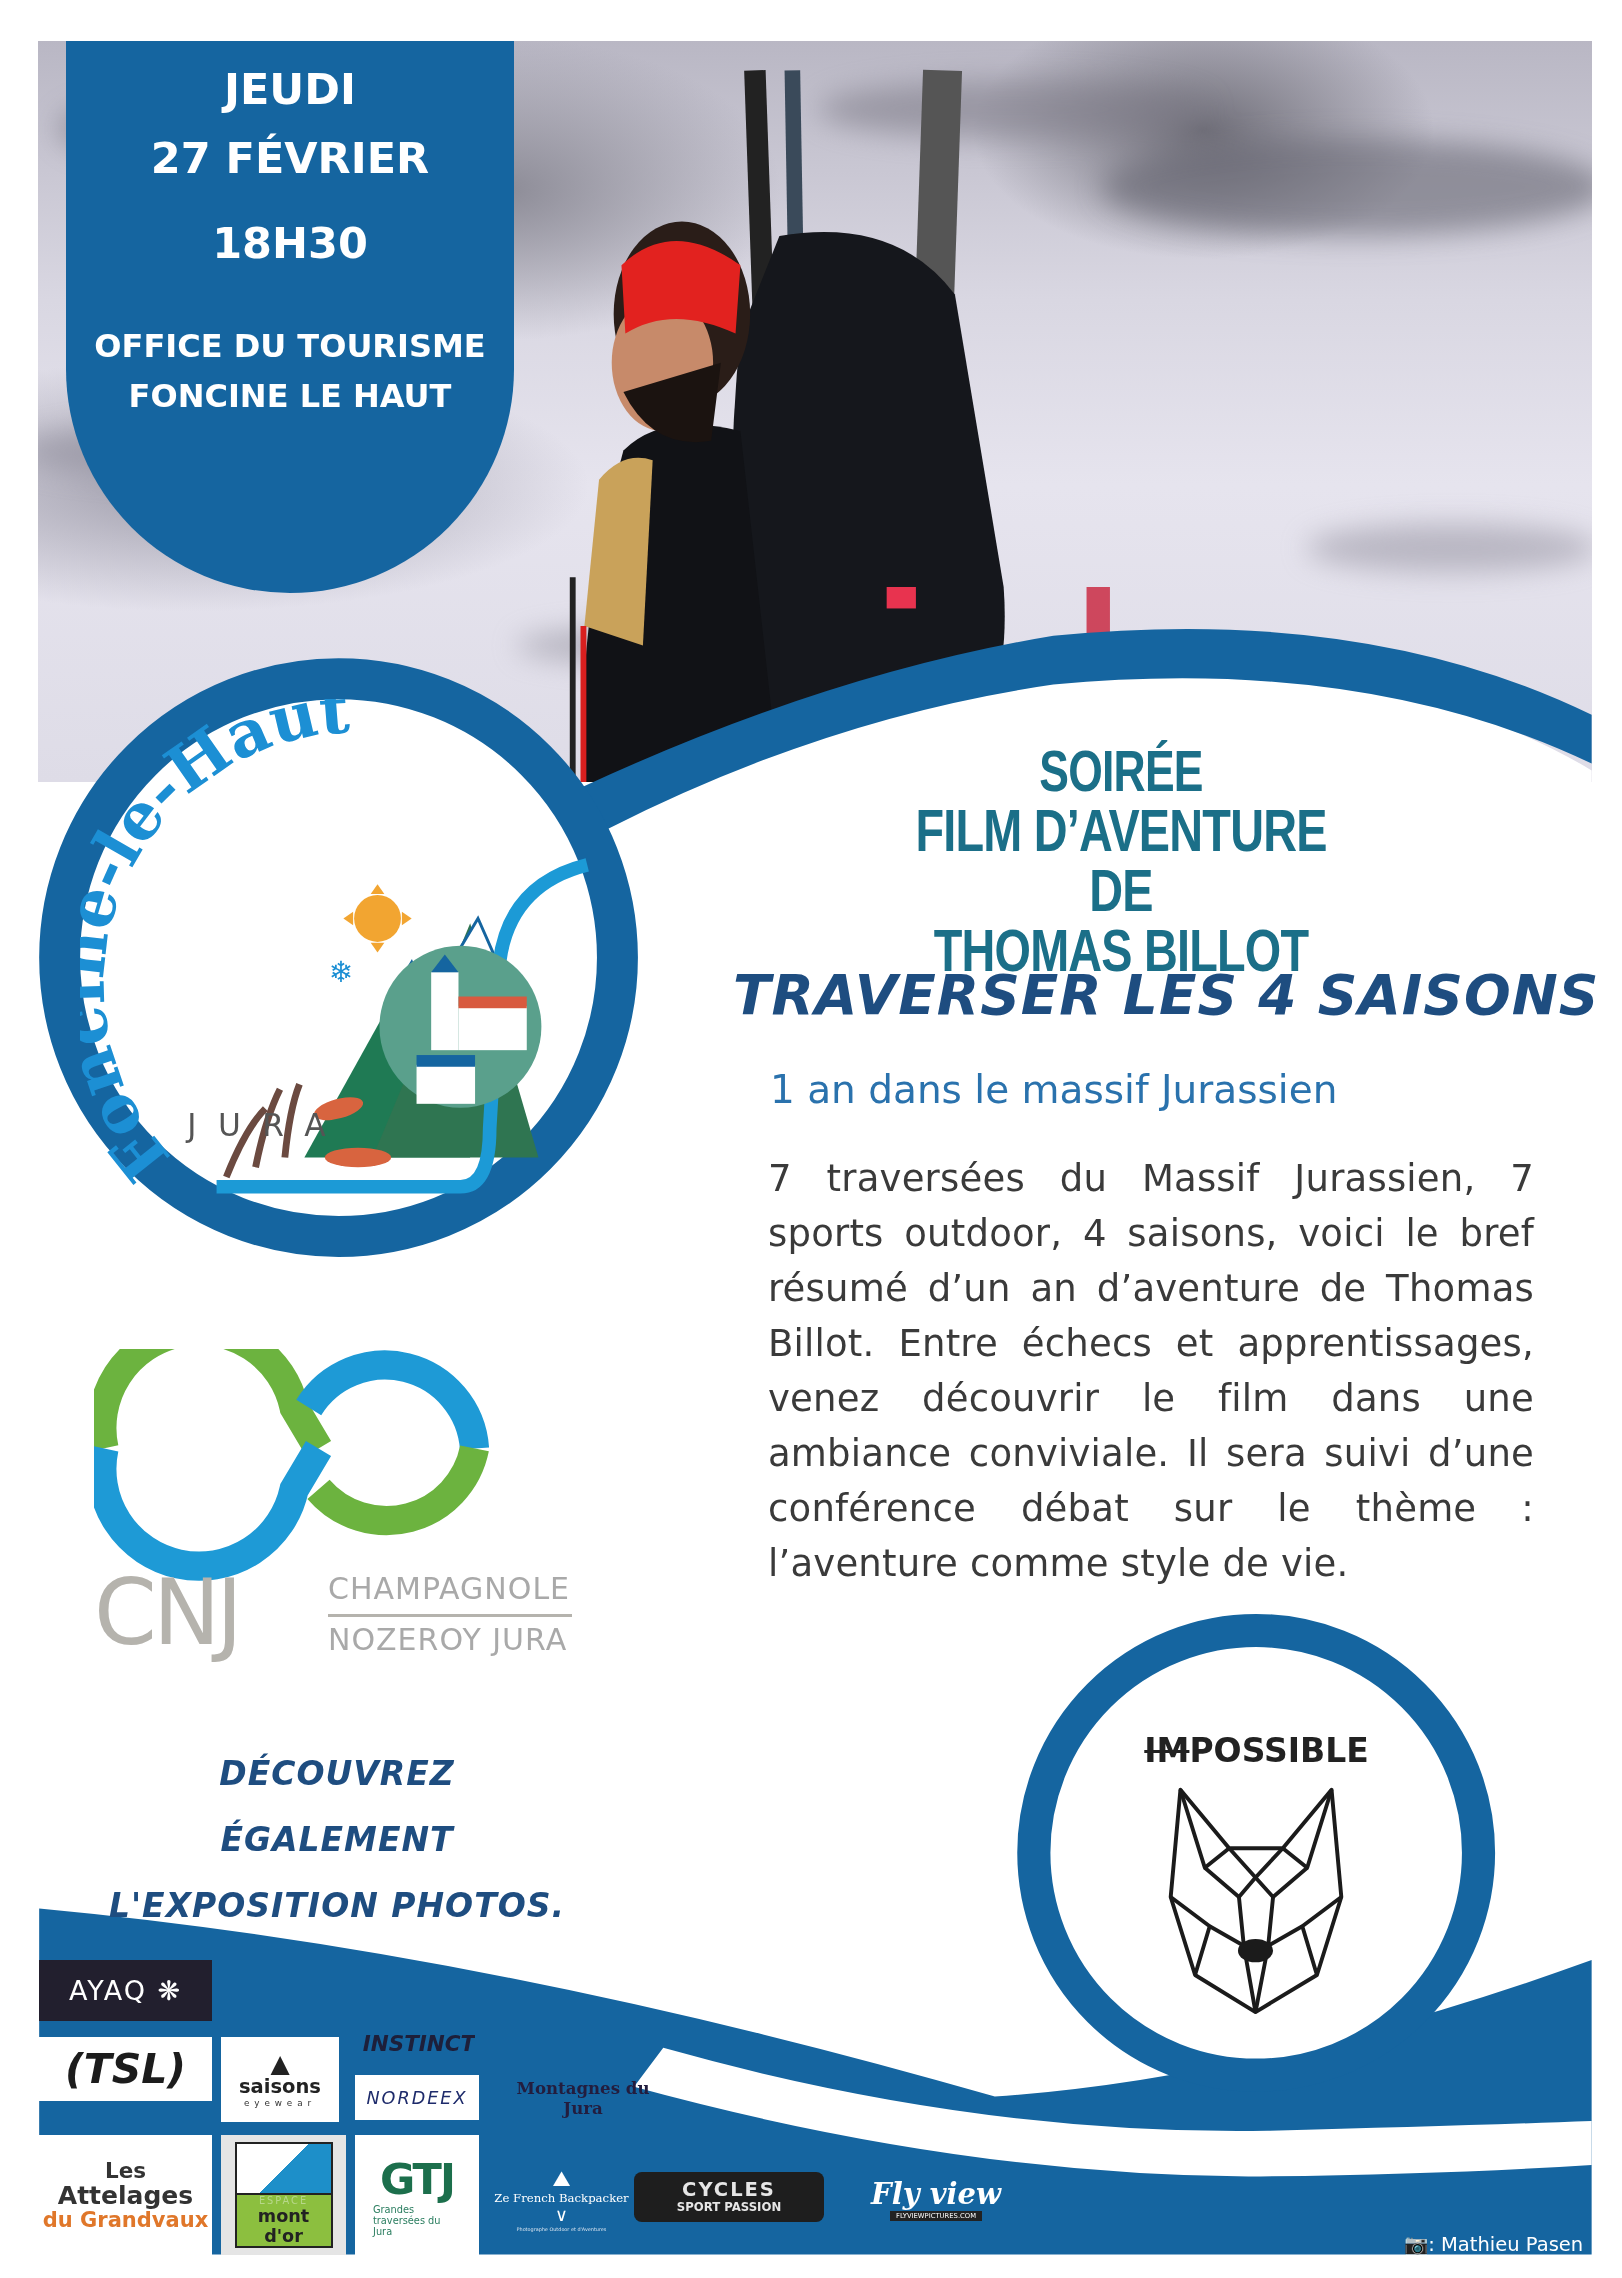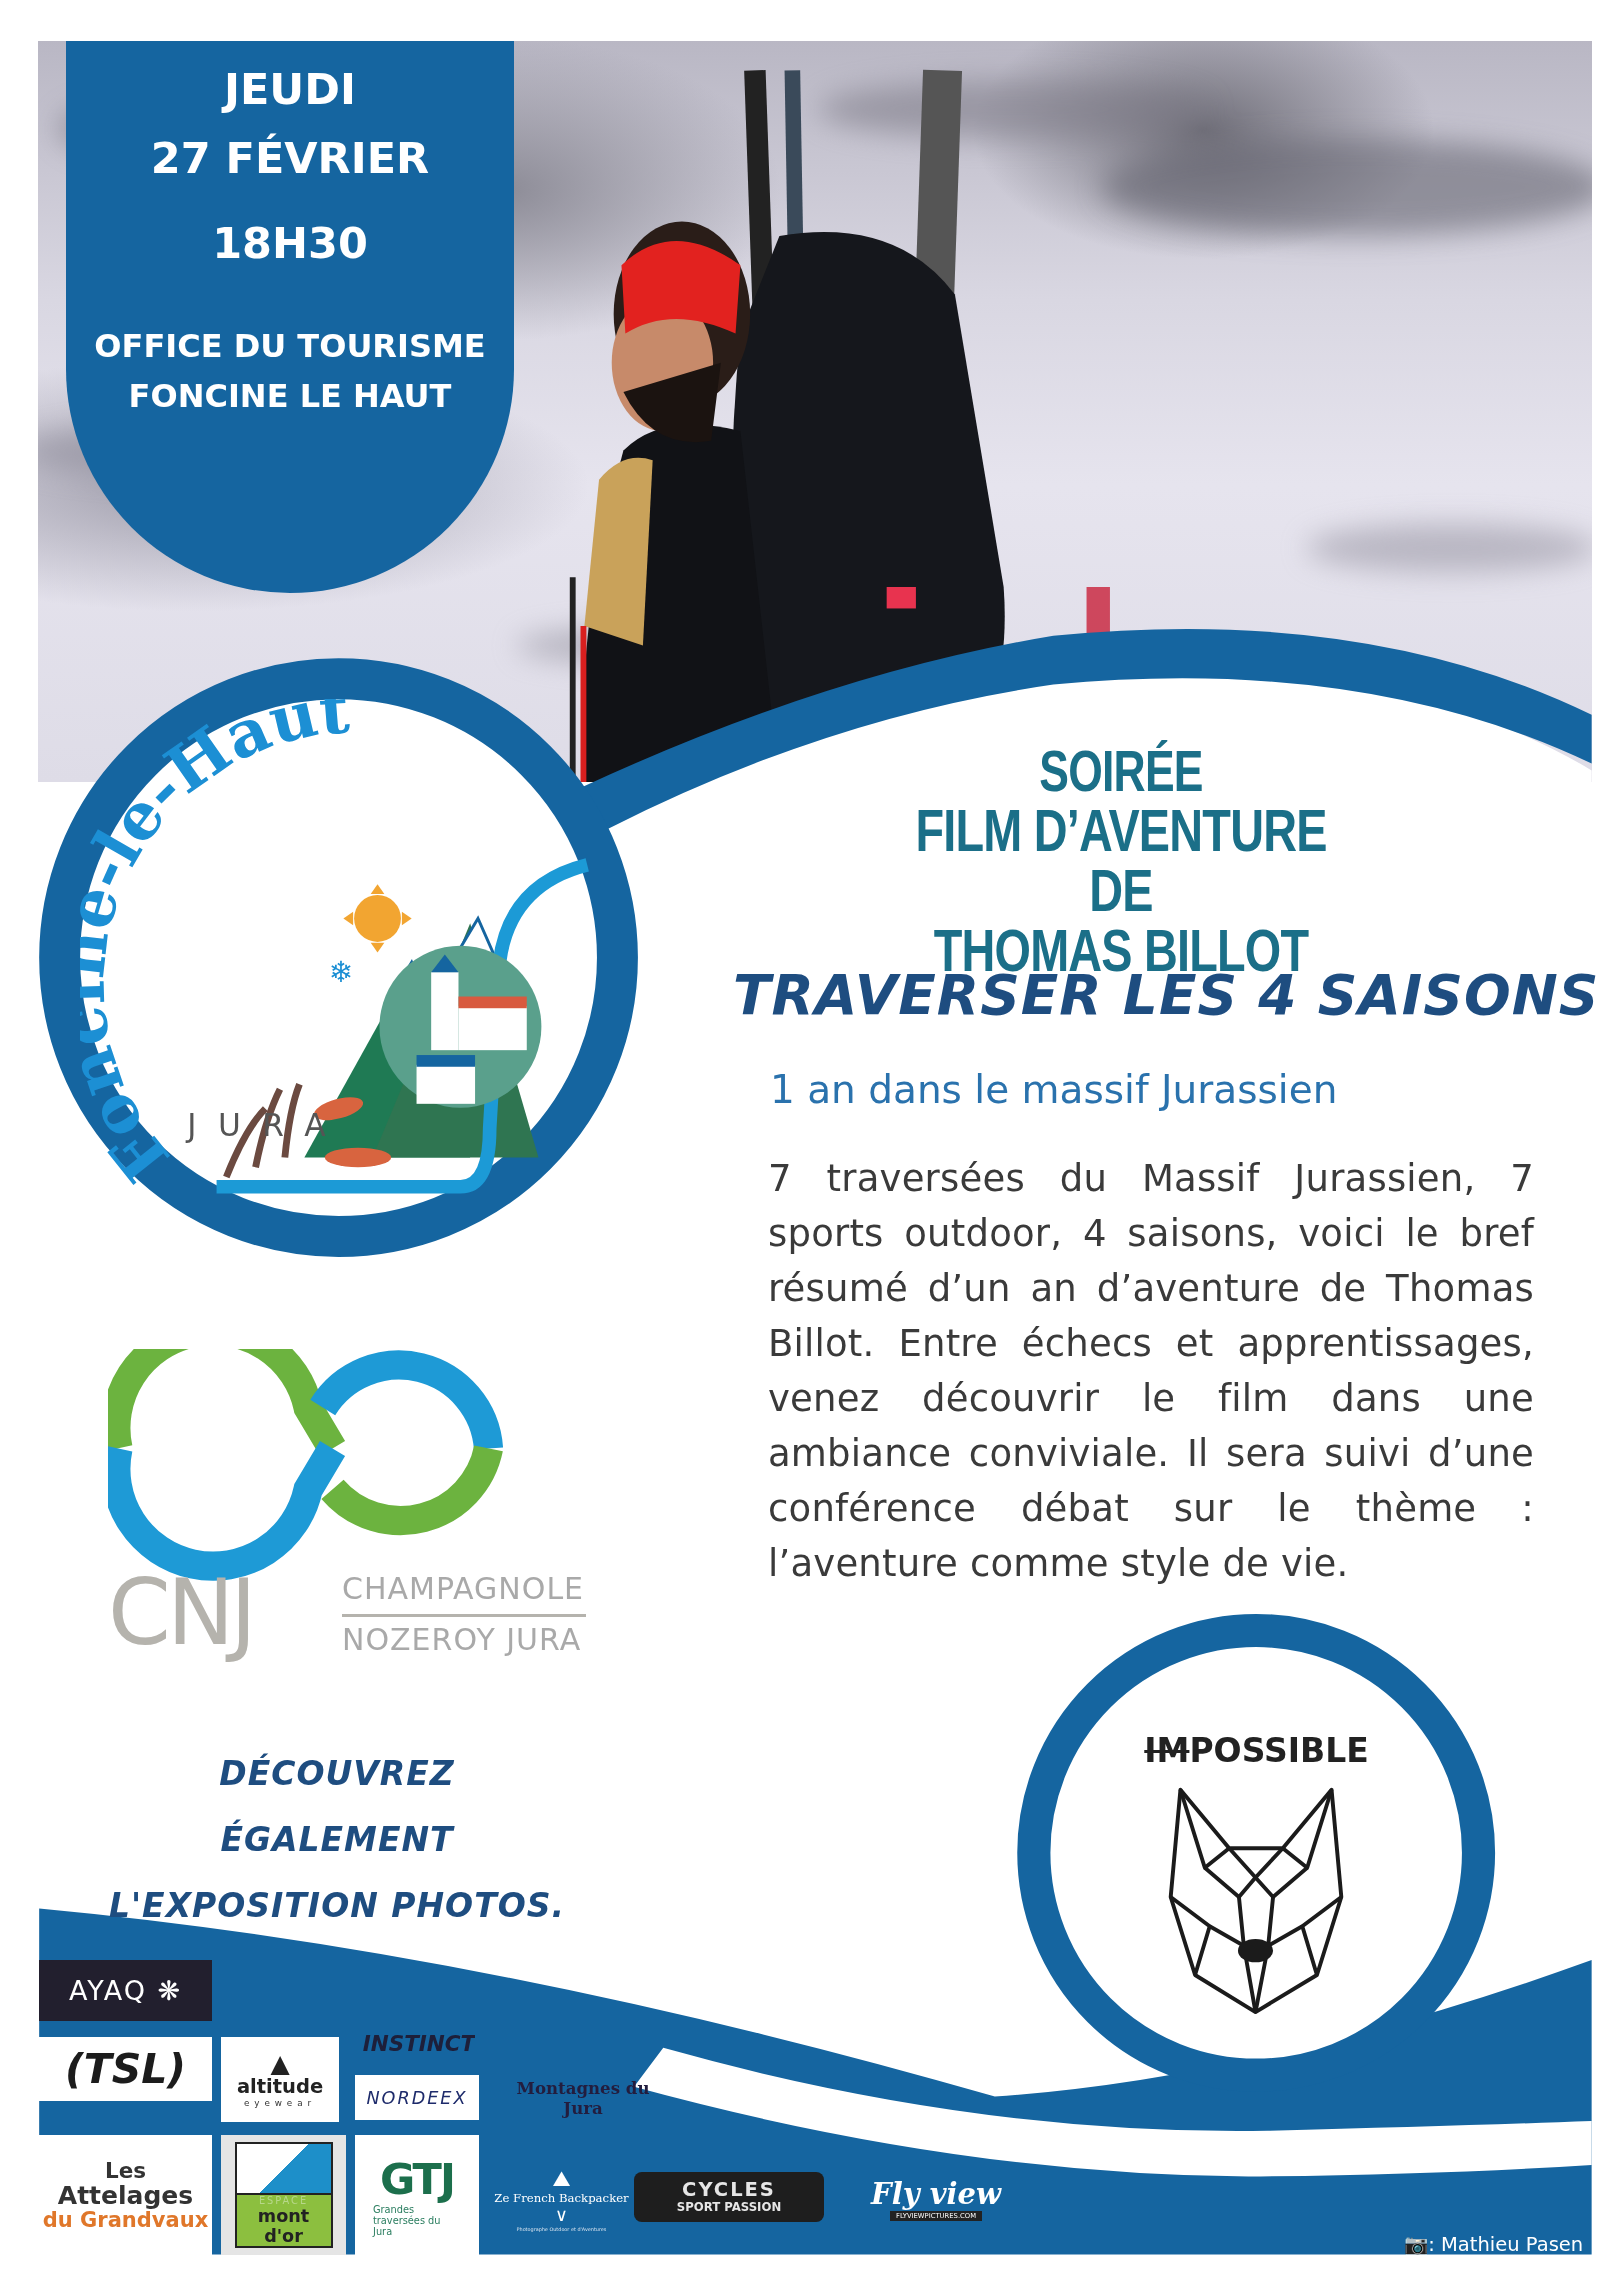--- a/index.html
+++ b/index.html
@@ -149,21 +149,21 @@
     <div class="title-teal" style="font-size:60px; line-height:60px;">FILM D’AVENTURE DE</div>
     <div class="title-teal" style="font-size:60px; line-height:60px;">THOMAS BILLOT</div>
   </div>
 
   <div class="abs brush" style="left:733px; top:964px; width:829px; font-size:55px; line-height:62px; white-space:nowrap;">TRAVERSER LES 4 SAISONS</div>
 
   <div id="sub" class="abs" style="left:770px; top:1065px; width:702px; line-height:49px;">1 an dans le massif Jurassien</div>
 
   <div id="para" class="abs">7 traversées du Massif Jurassien, 7 sports outdoor, 4 saisons, voici le bref résumé d’un an d’aventure de Thomas Billot. Entre échecs et apprentissages, venez découvrir le film dans une ambiance conviviale. Il sera suivi d’une conférence débat sur le thème : l’aventure comme style de vie.</div>
 
-  <div class="abs" style="left:94px; top:1349px; width:488px; height:312px;margin-left:14px;">
+  <div class="abs" style="left:94px; top:1349px; width:488px; height:312px;">
     <svg width="488" height="312" viewBox="0 0 500 320">
 
       <path d="M10 102 A 92 92 0 0 1 205 60 L 230 102" fill="none" stroke="#6cb33f" stroke-width="30"></path>
       <path d="M10 102 A 92 92 0 0 0 205 144 L 230 102" fill="none" stroke="#1e9ad6" stroke-width="30"></path>
 
       <path d="M220 60 A 92 92 0 0 1 390 102" fill="none" stroke="#1e9ad6" stroke-width="30"></path>
       <path d="M230 144 A 92 92 0 0 0 390 102" fill="none" stroke="#6cb33f" stroke-width="30"></path>
     </svg>
     <div class="abs" style="left:0; top:219px; font-family:'DejaVu Sans', sans-serif; font-size:90px; color:#b5b3ad; letter-spacing:-3.9px; line-height:90px;">CNJ</div>
     <div class="abs cnj-text" style="left:234px; top:222px;">CHAMPAGNOLE</div>
@@ -197,21 +197,21 @@
       <ellipse cx="107" cy="175" rx="18" ry="12" fill="#1b1b1b"></ellipse>
     </svg>
   </div>
 
   <div class="sponsor" style="left:39px; top:1960px; width:173px; height:61px; background:#221f2e; color:#fff; font-family:'DejaVu Sans', sans-serif; font-size:27px; letter-spacing:2px;">AYAQ ❋</div>
 
   <div class="sponsor" style="left:39px; top:2037px; width:173px; height:64px; background:#fff; color:#1c1c1c; font-family:'DejaVu Sans', sans-serif; font-weight:bold; font-style:italic; font-size:41px;">(TSL)</div>
 
   <div class="sponsor" style="left:221px; top:2037px; width:118px; height:85px; background:#fff; flex-direction:column;">
     <div style="font-size:25px; color:#222; line-height:25px;">▲</div>
-    <div style="font-family:'DejaVu Sans', sans-serif; font-weight:bold; font-size:19.5px; color:#222; line-height:21.5px;">altitude</div>
+    <div style="font-family:'DejaVu Sans', sans-serif; font-weight:bold; font-size:19.5px; color:#222; line-height:21.5px;">saisons</div>
     <div style="font-family:'DejaVu Sans', sans-serif; font-size:8.8px; letter-spacing:4.9px; color:#333;">eyewear</div>
   </div>
 
   <div class="sponsor" style="left:363px; top:2029px; width:112px; height:29px; color:#1d1f3a; font-family:'DejaVu Sans', sans-serif; font-style:italic; font-weight:bold; font-size:21.5px;">INSTINCT</div>
 
   <div class="sponsor" style="left:355px; top:2075px; width:124px; height:45px; background:#fff; color:#1e2b6b; font-family:'DejaVu Sans', sans-serif; font-style:italic; font-size:17.6px; letter-spacing:2px;">NORDEEX</div>
 
   <div class="sponsor" style="left:500px; top:2074px; width:166px; height:47px; color:#231d3e; font-family:'DejaVu Serif', serif; font-weight:bold; font-size:16.6px;">Montagnes du Jura</div>
 
   <div class="sponsor" style="left:39px; top:2135px; width:173px; height:120px; background:#fff; flex-direction:column; line-height:25px;">

